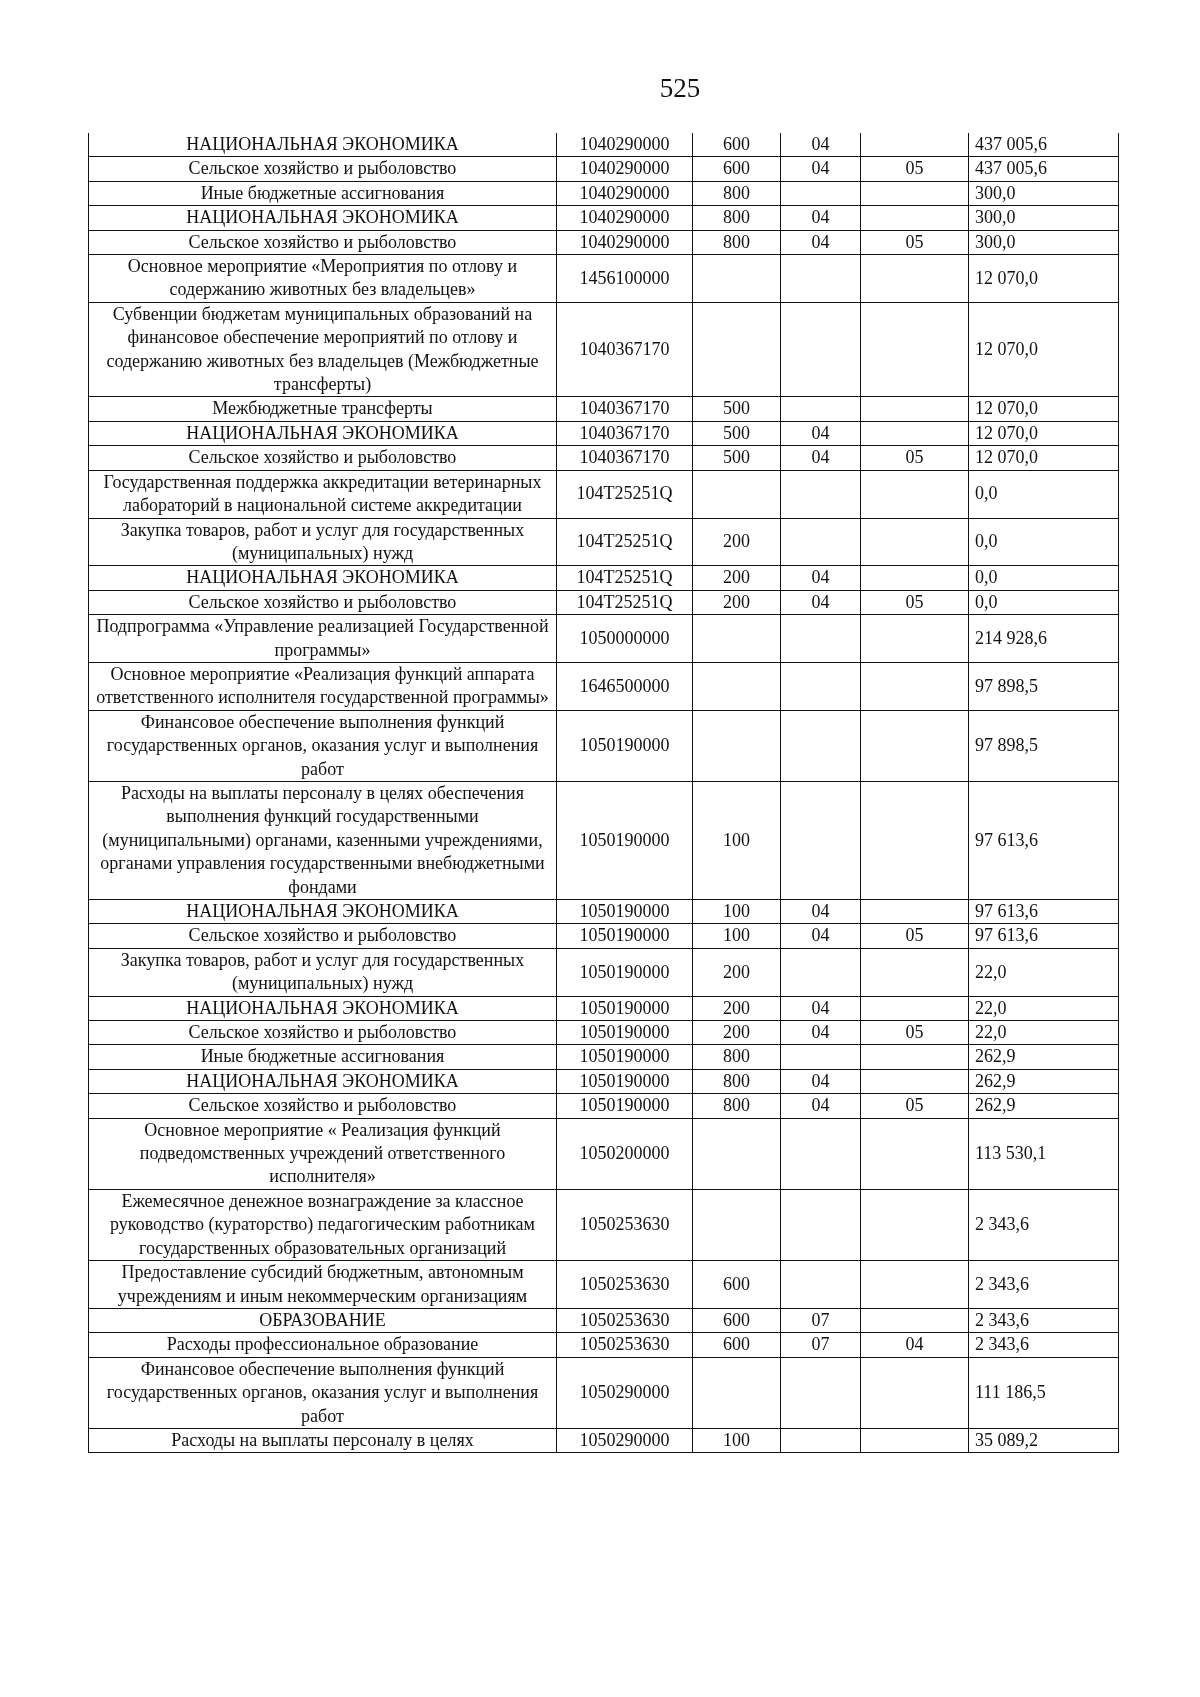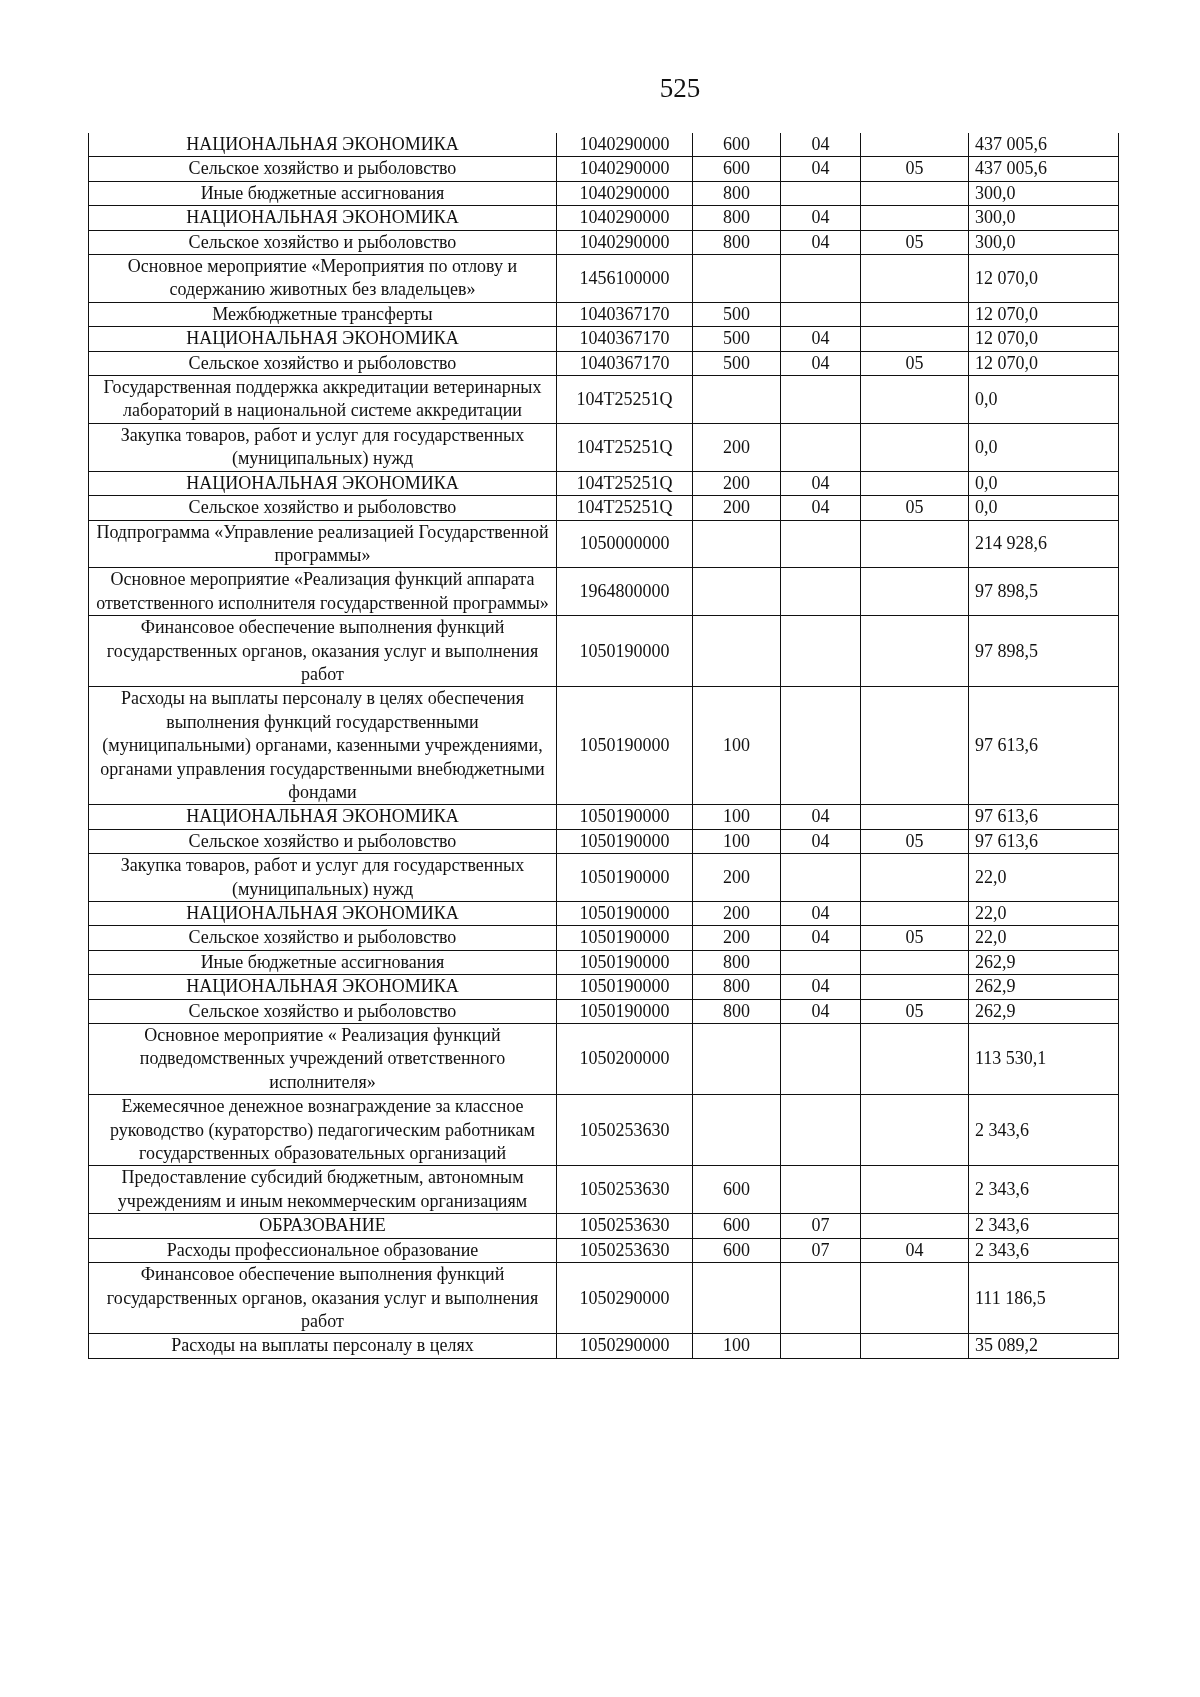--- a/index.html
+++ b/index.html
@@ -73,20 +73,28 @@
       </tr>
       <tr>
         <td class="c-name">Основное мероприятие «Мероприятия по отлову и содержанию животных без владельцев»</td>
         <td class="c-center">1456100000</td>
         <td class="c-center"></td>
         <td class="c-center"></td>
         <td class="c-center"></td>
         <td class="c-amount">12 070,0</td>
       </tr>
       <tr>
+        <td class="c-name">Субвенции бюджетам муниципальных образований на финансовое обеспечение мероприятий по отлову и содержанию животных без владельцев (Межбюджетные трансферты)</td>
+        <td class="c-center">1040367170</td>
+        <td class="c-center"></td>
+        <td class="c-center"></td>
+        <td class="c-center"></td>
+        <td class="c-amount">12 070,0</td>
+      </tr>
+      <tr>
         <td class="c-name">Межбюджетные трансферты</td>
         <td class="c-center">1040367170</td>
         <td class="c-center">500</td>
         <td class="c-center"></td>
         <td class="c-center"></td>
         <td class="c-amount">12 070,0</td>
       </tr>
       <tr>
         <td class="c-name">НАЦИОНАЛЬНАЯ ЭКОНОМИКА</td>
         <td class="c-center">1040367170</td>
@@ -138,21 +146,21 @@
       <tr>
         <td class="c-name">Подпрограмма «Управление реализацией Государственной программы»</td>
         <td class="c-center">1050000000</td>
         <td class="c-center"></td>
         <td class="c-center"></td>
         <td class="c-center"></td>
         <td class="c-amount">214 928,6</td>
       </tr>
       <tr>
         <td class="c-name">Основное мероприятие «Реализация функций аппарата ответственного исполнителя государственной программы»</td>
-        <td class="c-center">1964800000</td>
+        <td class="c-center">1646500000</td>
         <td class="c-center"></td>
         <td class="c-center"></td>
         <td class="c-center"></td>
         <td class="c-amount">97 898,5</td>
       </tr>
       <tr>
         <td class="c-name">Финансовое обеспечение выполнения функций государственных органов, оказания услуг и выполнения работ</td>
         <td class="c-center">1050190000</td>
         <td class="c-center"></td>
         <td class="c-center"></td>

